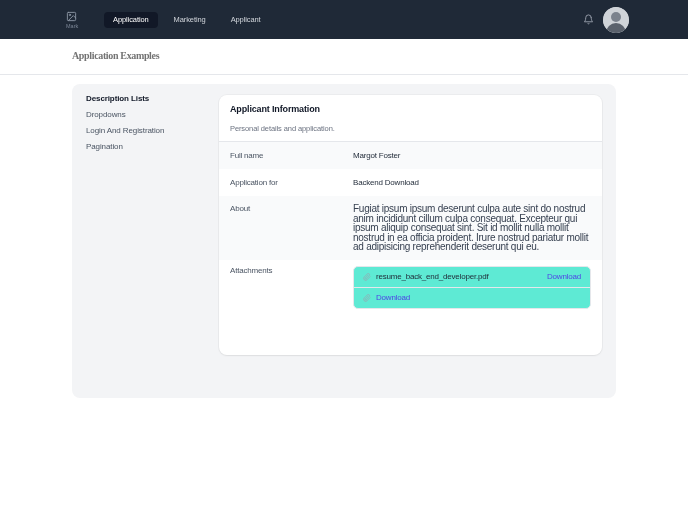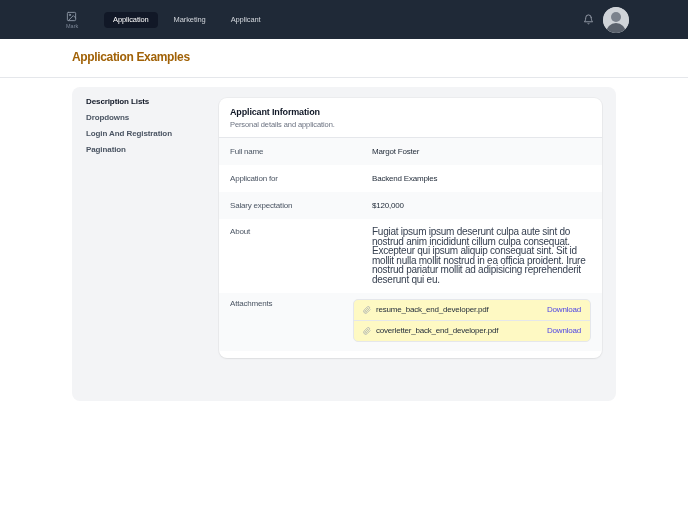--- a/index.html
+++ b/index.html
@@ -17,49 +17,49 @@
   .nav-link { font-size:7.5px; font-weight:500; letter-spacing:-0.1px; color:#d1d5db;
     padding:3.5px 9px; border-radius:4px; cursor:pointer; }
   .nav-link.active { background:#111827; color:#ffffff; }
   .nav-right { margin-left:auto; display:flex; align-items:center; gap:9px; }
   .bell { display:flex; align-items:center; color:#9ca3af; cursor:pointer; }
   .avatar { width:26px; height:26px; border-radius:50%; overflow:hidden; cursor:pointer;
     background:#cfd3d8; flex-shrink:0; }
 
   
   .page-header { background:#fff; padding:11px 72px 13px; border-bottom:1px solid #e5e7eb; }
-  .page-title { font-size:12px; font-weight:700; color:#a16207; letter-spacing:-0.35px; }
+  .page-title { font-size:10px; font-weight:700; color:#737373; letter-spacing:-0.35px;font-family:Liberation Serif, serif; }
 
   
   .main { padding:9px 72px 0; }
   .demo-container { background:#f3f4f6; border-radius:8px; height:314px; display:flex; }
 
   .sidebar { width:147px; flex-shrink:0; padding:10px 4px 0 14px; }
-  .sidebar-item { font-size:8px; line-height:9px; letter-spacing:-0.1px; font-weight:700;
+  .sidebar-item { font-size:8px; line-height:9px; letter-spacing:-0.1px; font-weight:400;
     color:#4b5563; margin-bottom:7px; cursor:pointer; }
   .sidebar-item.active { color:#111827; font-weight:700; }
 
   
   .card { flex:1; margin:11px 14px 0 0; height:260px; background:#ffffff; border-radius:8px;
     box-shadow:0 1px 2px rgba(0,0,0,0.06), 0 0 0 1px rgba(0,0,0,0.03); overflow:hidden; }
   .card-header { padding:9px 11px 8px; border-bottom:1px solid #e5e7eb; }
   .card-title { font-size:9px; font-weight:700; color:#111827; letter-spacing:-0.15px; }
-  .card-subtitle { font-size:7.5px; color:#6b7280; margin-top:3px; letter-spacing:-0.1px; }
+  .card-subtitle { font-size:7.5px; color:#6b7280; margin-top:10px; letter-spacing:-0.1px; }
 
   .dl-row { display:grid; grid-template-columns:123px 1fr; padding:9px 11px;
     font-size:8px; line-height:9px; letter-spacing:-0.2px; }
   .dl-row:nth-of-type(odd) { background:#f9fafb; }
   .dt { color:#4b5563; font-weight:500; }
-  .dd { color:#1f2937;margin-left:19px; }
+  .dd { color:#1f2937; }
   .dl-row.about { padding:8px 11px; }
   .dl-row.about .dd { font-size:10px; line-height:9.6px; letter-spacing:-0.25px;
     max-width:240px; color:#374151; }
 
   .dl-row.attachments { padding:6px 11px 9px; }
-  .attach-list { border:1px solid #e5e7eb; border-radius:5px; background:#fef9c3; }
+  .attach-list { border:1px solid #e5e7eb; border-radius:5px; background:#5eead4; }
   .attach-item { display:flex; align-items:center; padding:5.5px 9px; }
   .attach-item + .attach-item { border-top:1px solid #e5e7eb; }
   .clip { display:flex; align-items:center; color:#9ca3af; margin-right:5px; flex-shrink:0; }
   .file-name { flex:1; color:#1f2937; font-weight:500; font-size:8px; letter-spacing:-0.2px; }
   .download { color:#4f46e5; font-weight:500; font-size:8px; letter-spacing:-0.2px;
     text-decoration:none; cursor:pointer; }
 </style>
 </head>
 <body>
 
@@ -116,25 +116,21 @@
         <div class="card-subtitle">Personal details and application.</div>
       </div>
 
       <div>
         <div class="dl-row">
           <span class="dt">Full name</span>
           <span class="dd">Margot Foster</span>
         </div>
         <div class="dl-row">
           <span class="dt">Application for</span>
-          <span class="dd">Backend Examples</span>
-        </div>
-        <div class="dl-row">
-          <span class="dt">Salary expectation</span>
-          <span class="dd">$120,000</span>
+          <span class="dd">Backend Download</span>
         </div>
         <div class="dl-row about">
           <span class="dt">About</span>
           <span class="dd">Fugiat ipsum ipsum deserunt culpa aute sint do nostrud anim incididunt cillum culpa consequat. Excepteur qui ipsum aliquip consequat sint. Sit id mollit nulla mollit nostrud in ea officia proident. Irure nostrud pariatur mollit ad adipisicing reprehenderit deserunt qui eu.</span>
         </div>
 
         <div class="dl-row attachments">
           <span class="dt">Attachments</span>
           <div class="attach-list">
             <div class="attach-item">
@@ -145,21 +141,20 @@
               </span>
               <span class="file-name">resume_back_end_developer.pdf</span>
               <a class="download">Download</a>
             </div>
             <div class="attach-item">
               <span class="clip">
                 <svg width="8" height="8" viewBox="0 0 24 24" fill="none" stroke="currentColor" stroke-width="2" stroke-linecap="round" stroke-linejoin="round">
                   <path d="M21.44 11.05l-9.19 9.19a6 6 0 0 1-8.49-8.49l9.19-9.19a4 4 0 0 1 5.66 5.66l-9.2 9.19a2 2 0 0 1-2.83-2.83l8.49-8.48"></path>
                 </svg>
               </span>
-              <span class="file-name">coverletter_back_end_developer.pdf</span>
               <a class="download">Download</a>
             </div>
           </div>
         </div>
       </div>
     </section>
 
   </div>
 </main>
 

